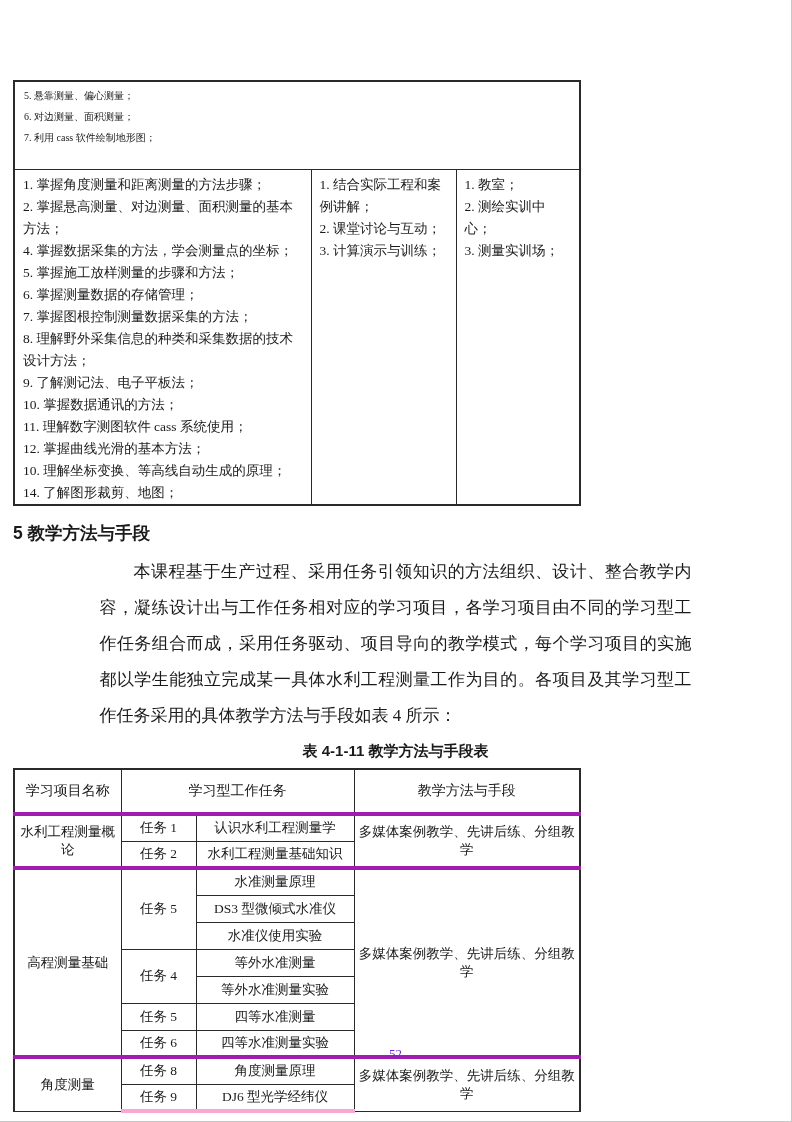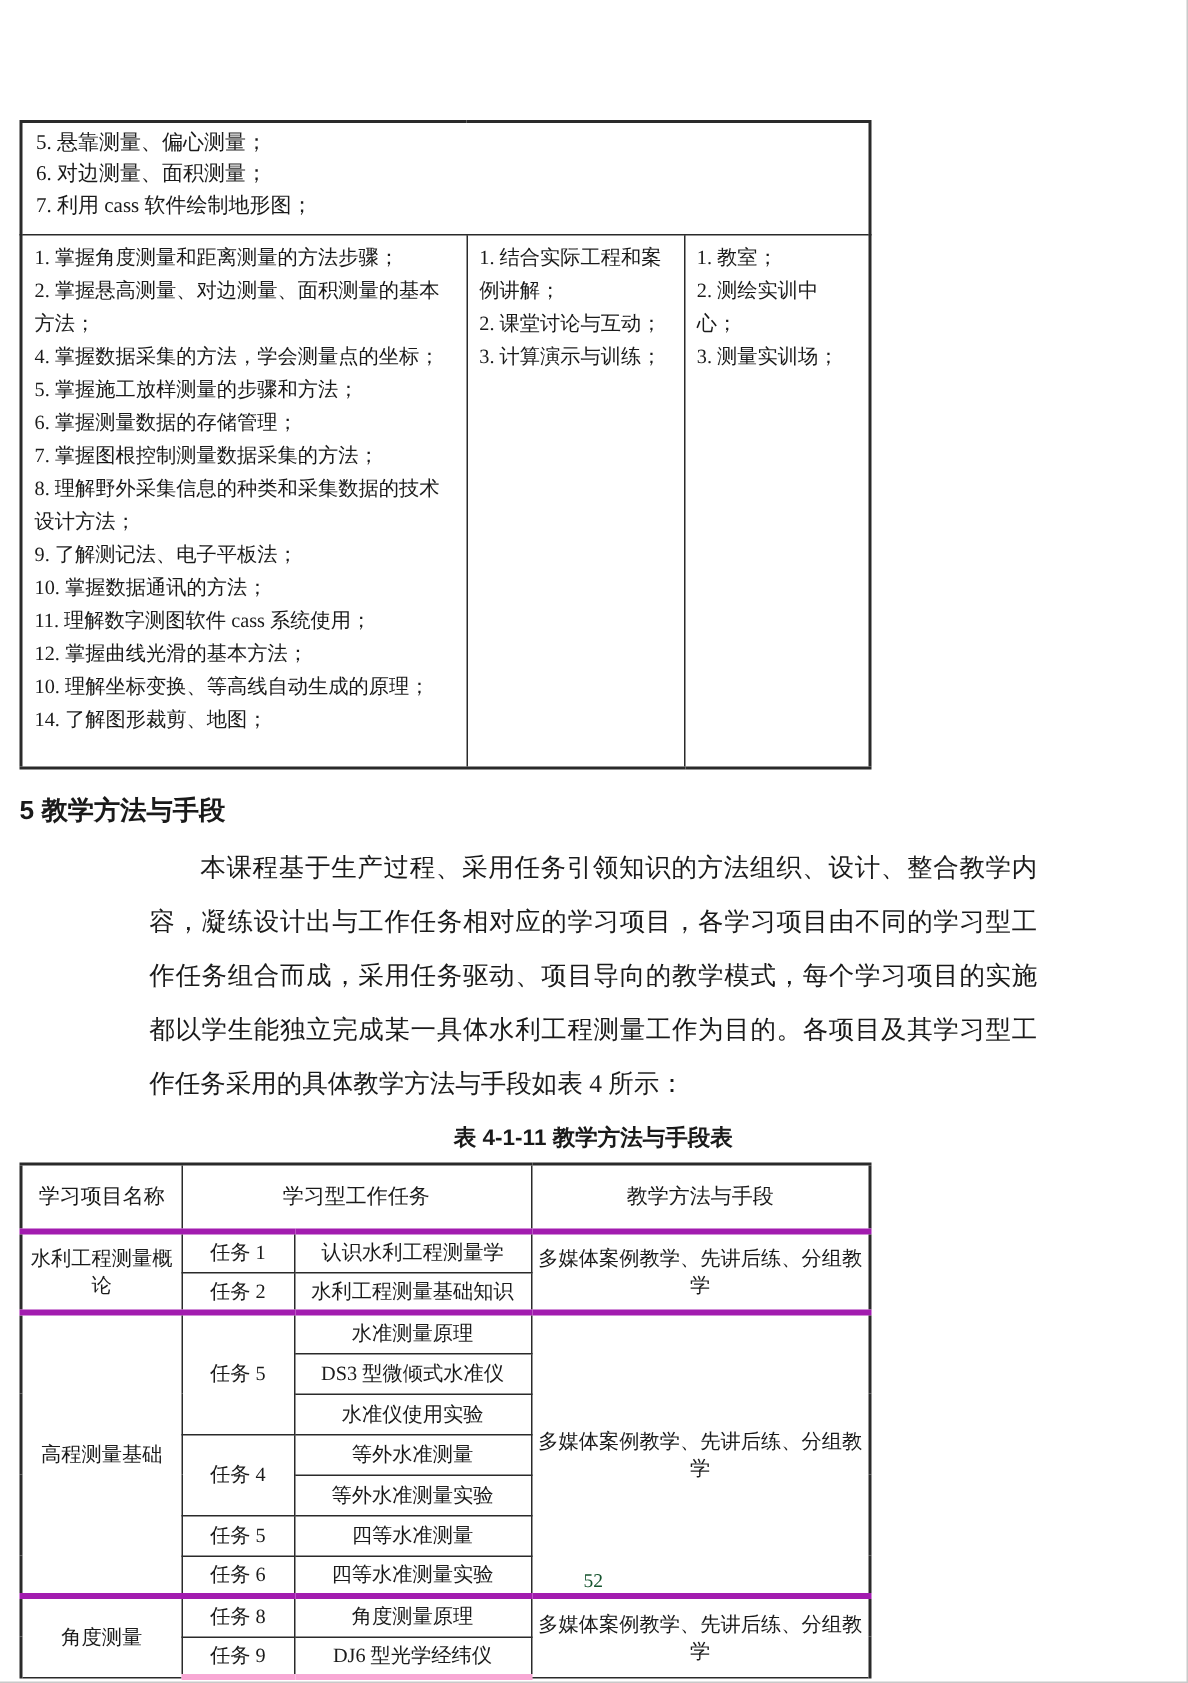--- a/index.html
+++ b/index.html
@@ -7,26 +7,26 @@
   body { width:792px; height:1122px; font-family:"Liberation Serif","DejaVu Serif",serif; color:#1a1a1a; }
   .page {
     position:relative; width:792px; height:1122px; background:#fff;
     border-right:1px solid #c9c9c9; border-bottom:1px solid #c9c9c9;
     padding-top:80px; overflow:hidden;
   }
   
   table { border-collapse:collapse; }
   .t1 { width:566px; margin-left:13px; table-layout:fixed; }
   .t1 td { border:1px solid #2a2a2a; }
-  .t1 .cont-cell { padding:3px 9px 8px 9px; font-size:14px; line-height:21px; border-top:2px solid #2a2a2a; }
+  .t1 .cont-cell { padding:3px 9px 21px 9px; font-size:10px; line-height:21px; border-top:2px solid #2a2a2a; }
   .t1 .head td {
     height:27px; text-align:center; vertical-align:middle; font-size:14px;
     border-top:2px solid #2a2a2a; border-bottom:2px solid #2a2a2a;
   }
-  .t1 .bodyrow td { vertical-align:top; padding:4px 8px 20px 8px; font-size:13.5px; line-height:22px; border-bottom:2px solid #2a2a2a; }
+  .t1 .bodyrow td { vertical-align:top; padding:4px 8px 0 8px; font-size:13.5px; line-height:22px; border-bottom:2px solid #2a2a2a; }
   .t1 .line { white-space:normal; }
   .t1 col.c1 { width:297px; } .t1 col.c2 { width:145px; } .t1 col.c3 { width:124px; }
   
   .t1 { border-left:2px solid #2a2a2a; border-right:2px solid #2a2a2a; }
 
   
   .heading {
     margin:15px 0 0 13px; font-size:17.5px; font-weight:bold;
     font-family:"Liberation Sans","DejaVu Sans",sans-serif;
   }
@@ -46,21 +46,21 @@
   .t2 td, .t2 th { border:1px solid #2a2a2a; text-align:center; vertical-align:middle; font-size:13.5px; font-weight:normal; }
   .t2 thead th { height:45px; border-top:2px solid #2a2a2a; border-bottom:2px solid #2a2a2a; font-size:14px; }
   .t2 tbody td { height:27px; padding:1px 4px; }
   .t2 tr.group-start td { border-top:4px solid #a21caf; }
   .t2 tbody tr:last-child td { border-bottom:4px solid #f9a8d4;margin-top:44px; }
   .t2 { border-left:2px solid #2a2a2a; border-right:2px solid #2a2a2a; }
   .t2 col.c1 { width:107px; } .t2 col.c2 { width:75px; } .t2 col.c3 { width:158px; } .t2 col.c4 { width:226px; }
 
   .page-num {
     position:absolute; top:1046px; left:0; width:100%;
-    text-align:center; font-size:13px; color:#14532d;
+    text-align:center; font-size:13px; color:#6d28d9;
   }
 </style>
 </head>
 <body>
 
 <div class="page">
 
   <table class="t1">
     <colgroup>
         <col class="c1">

